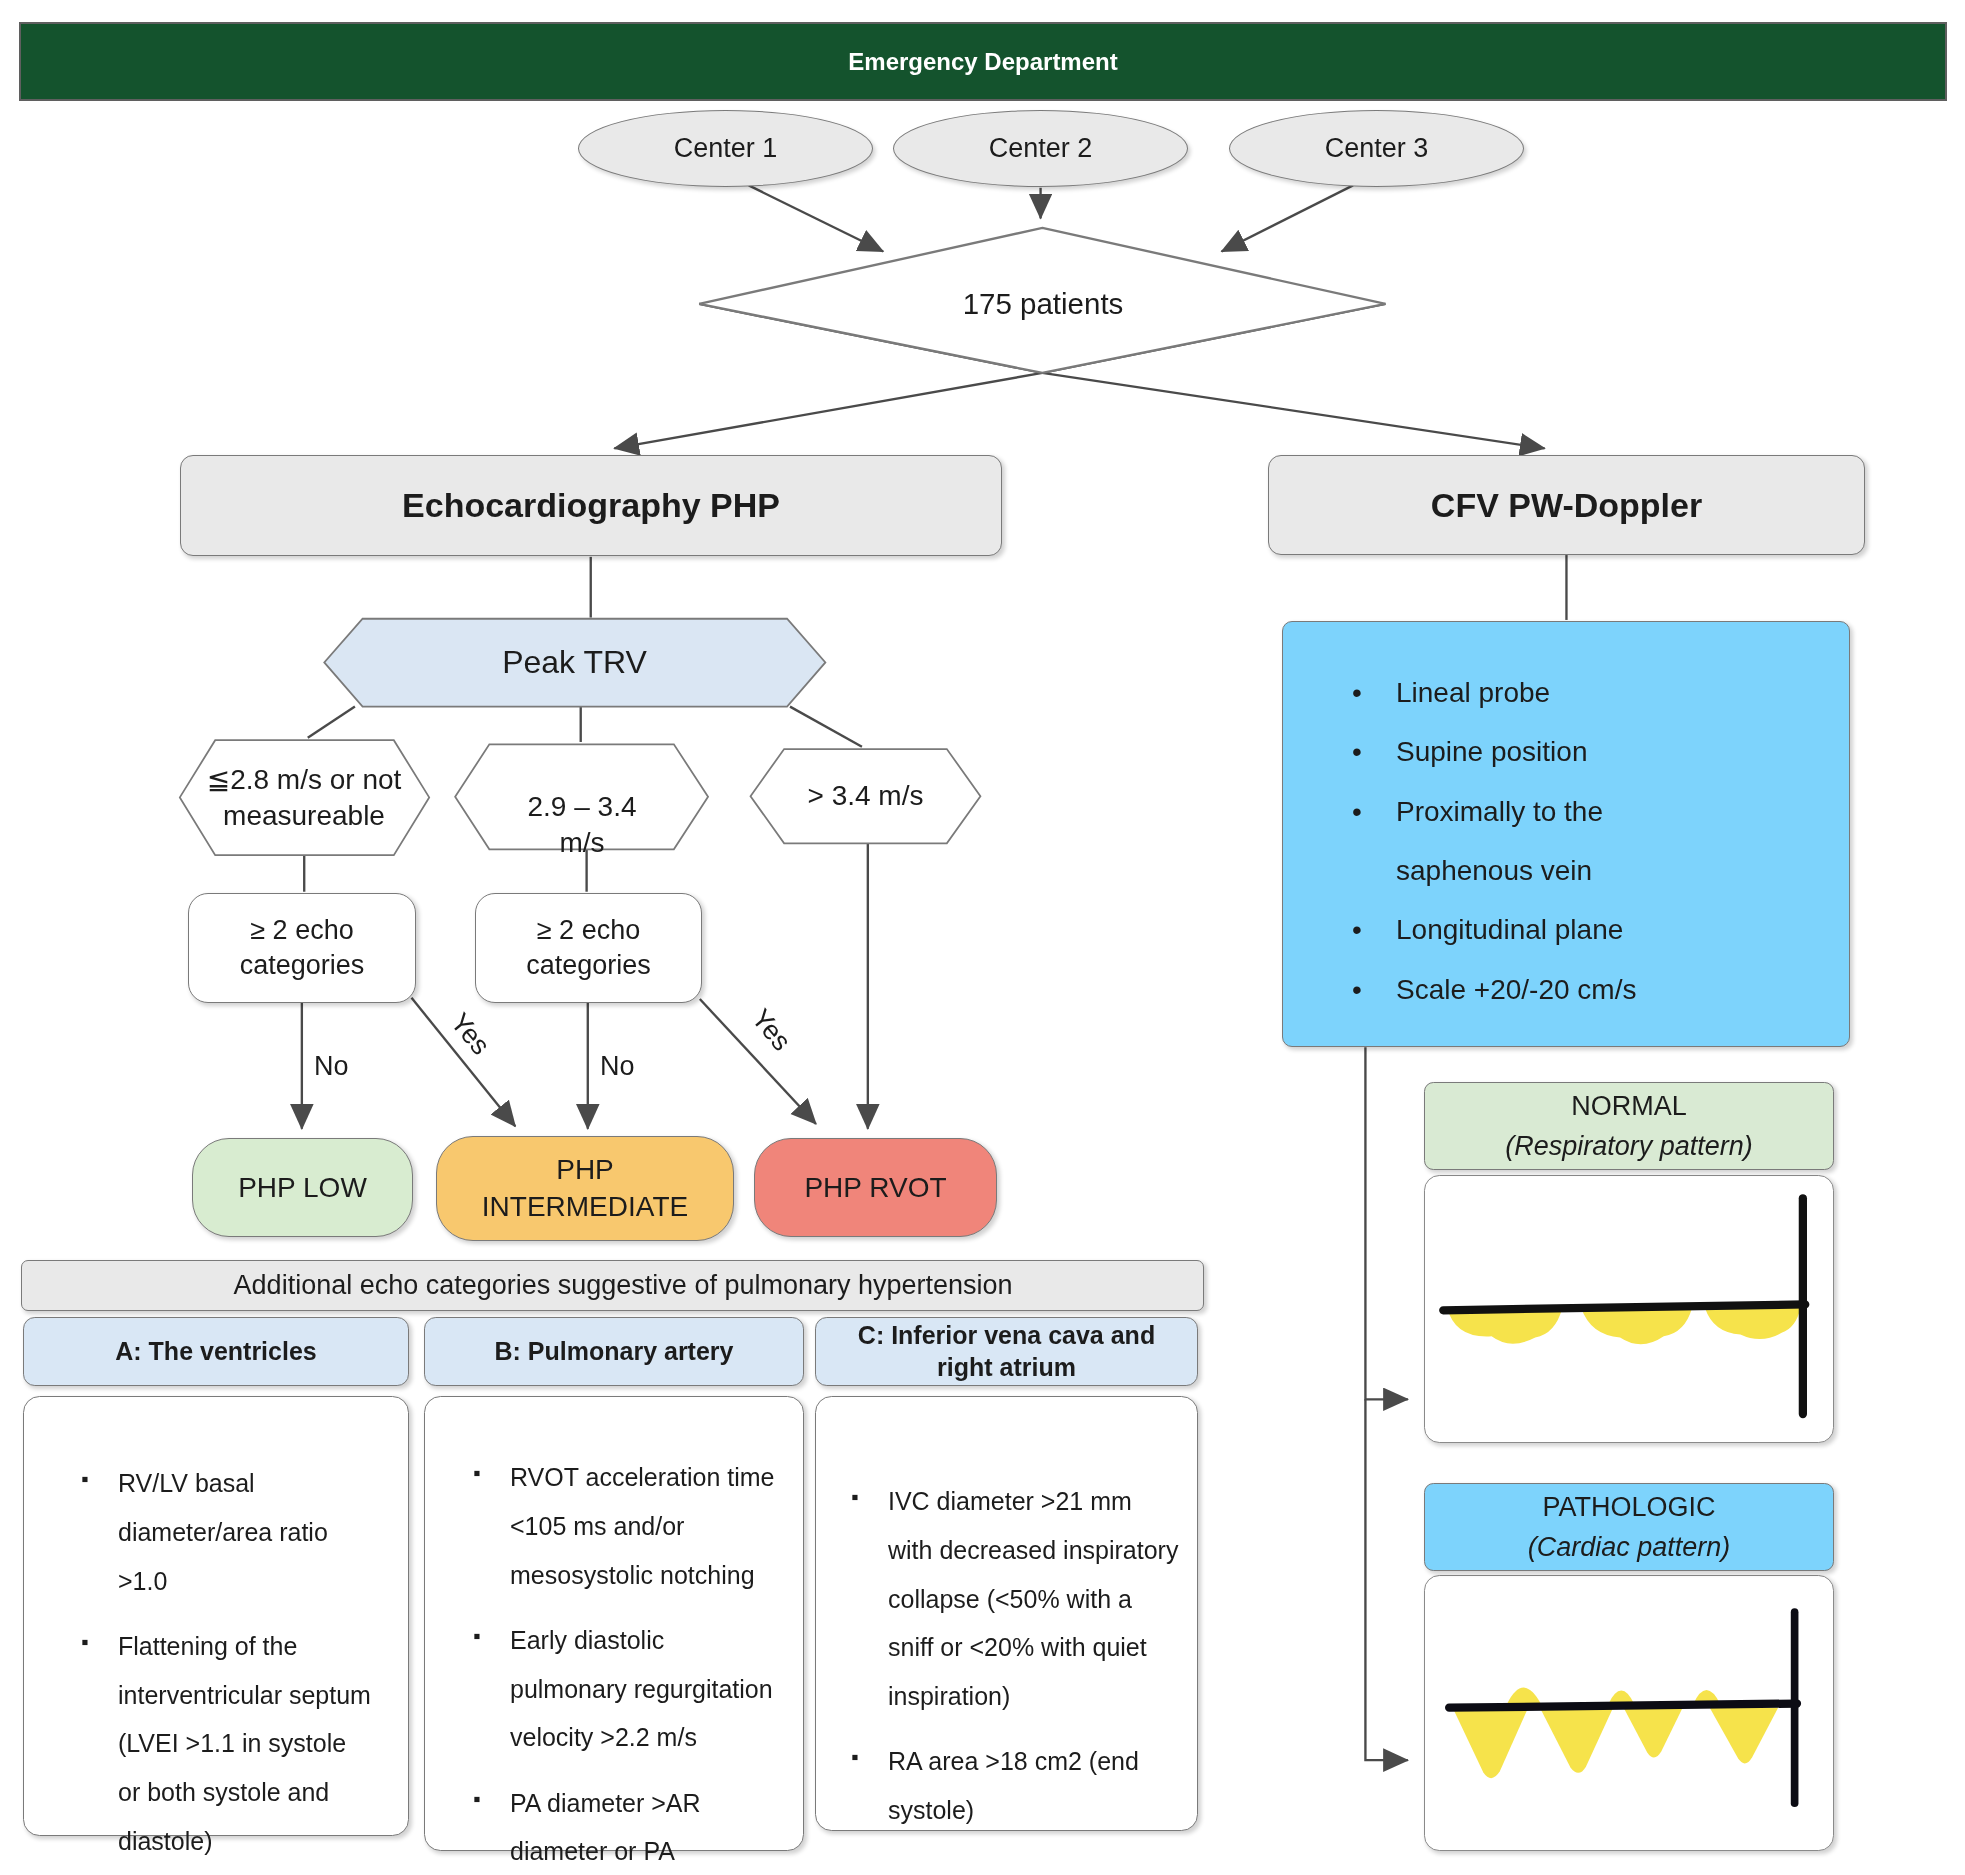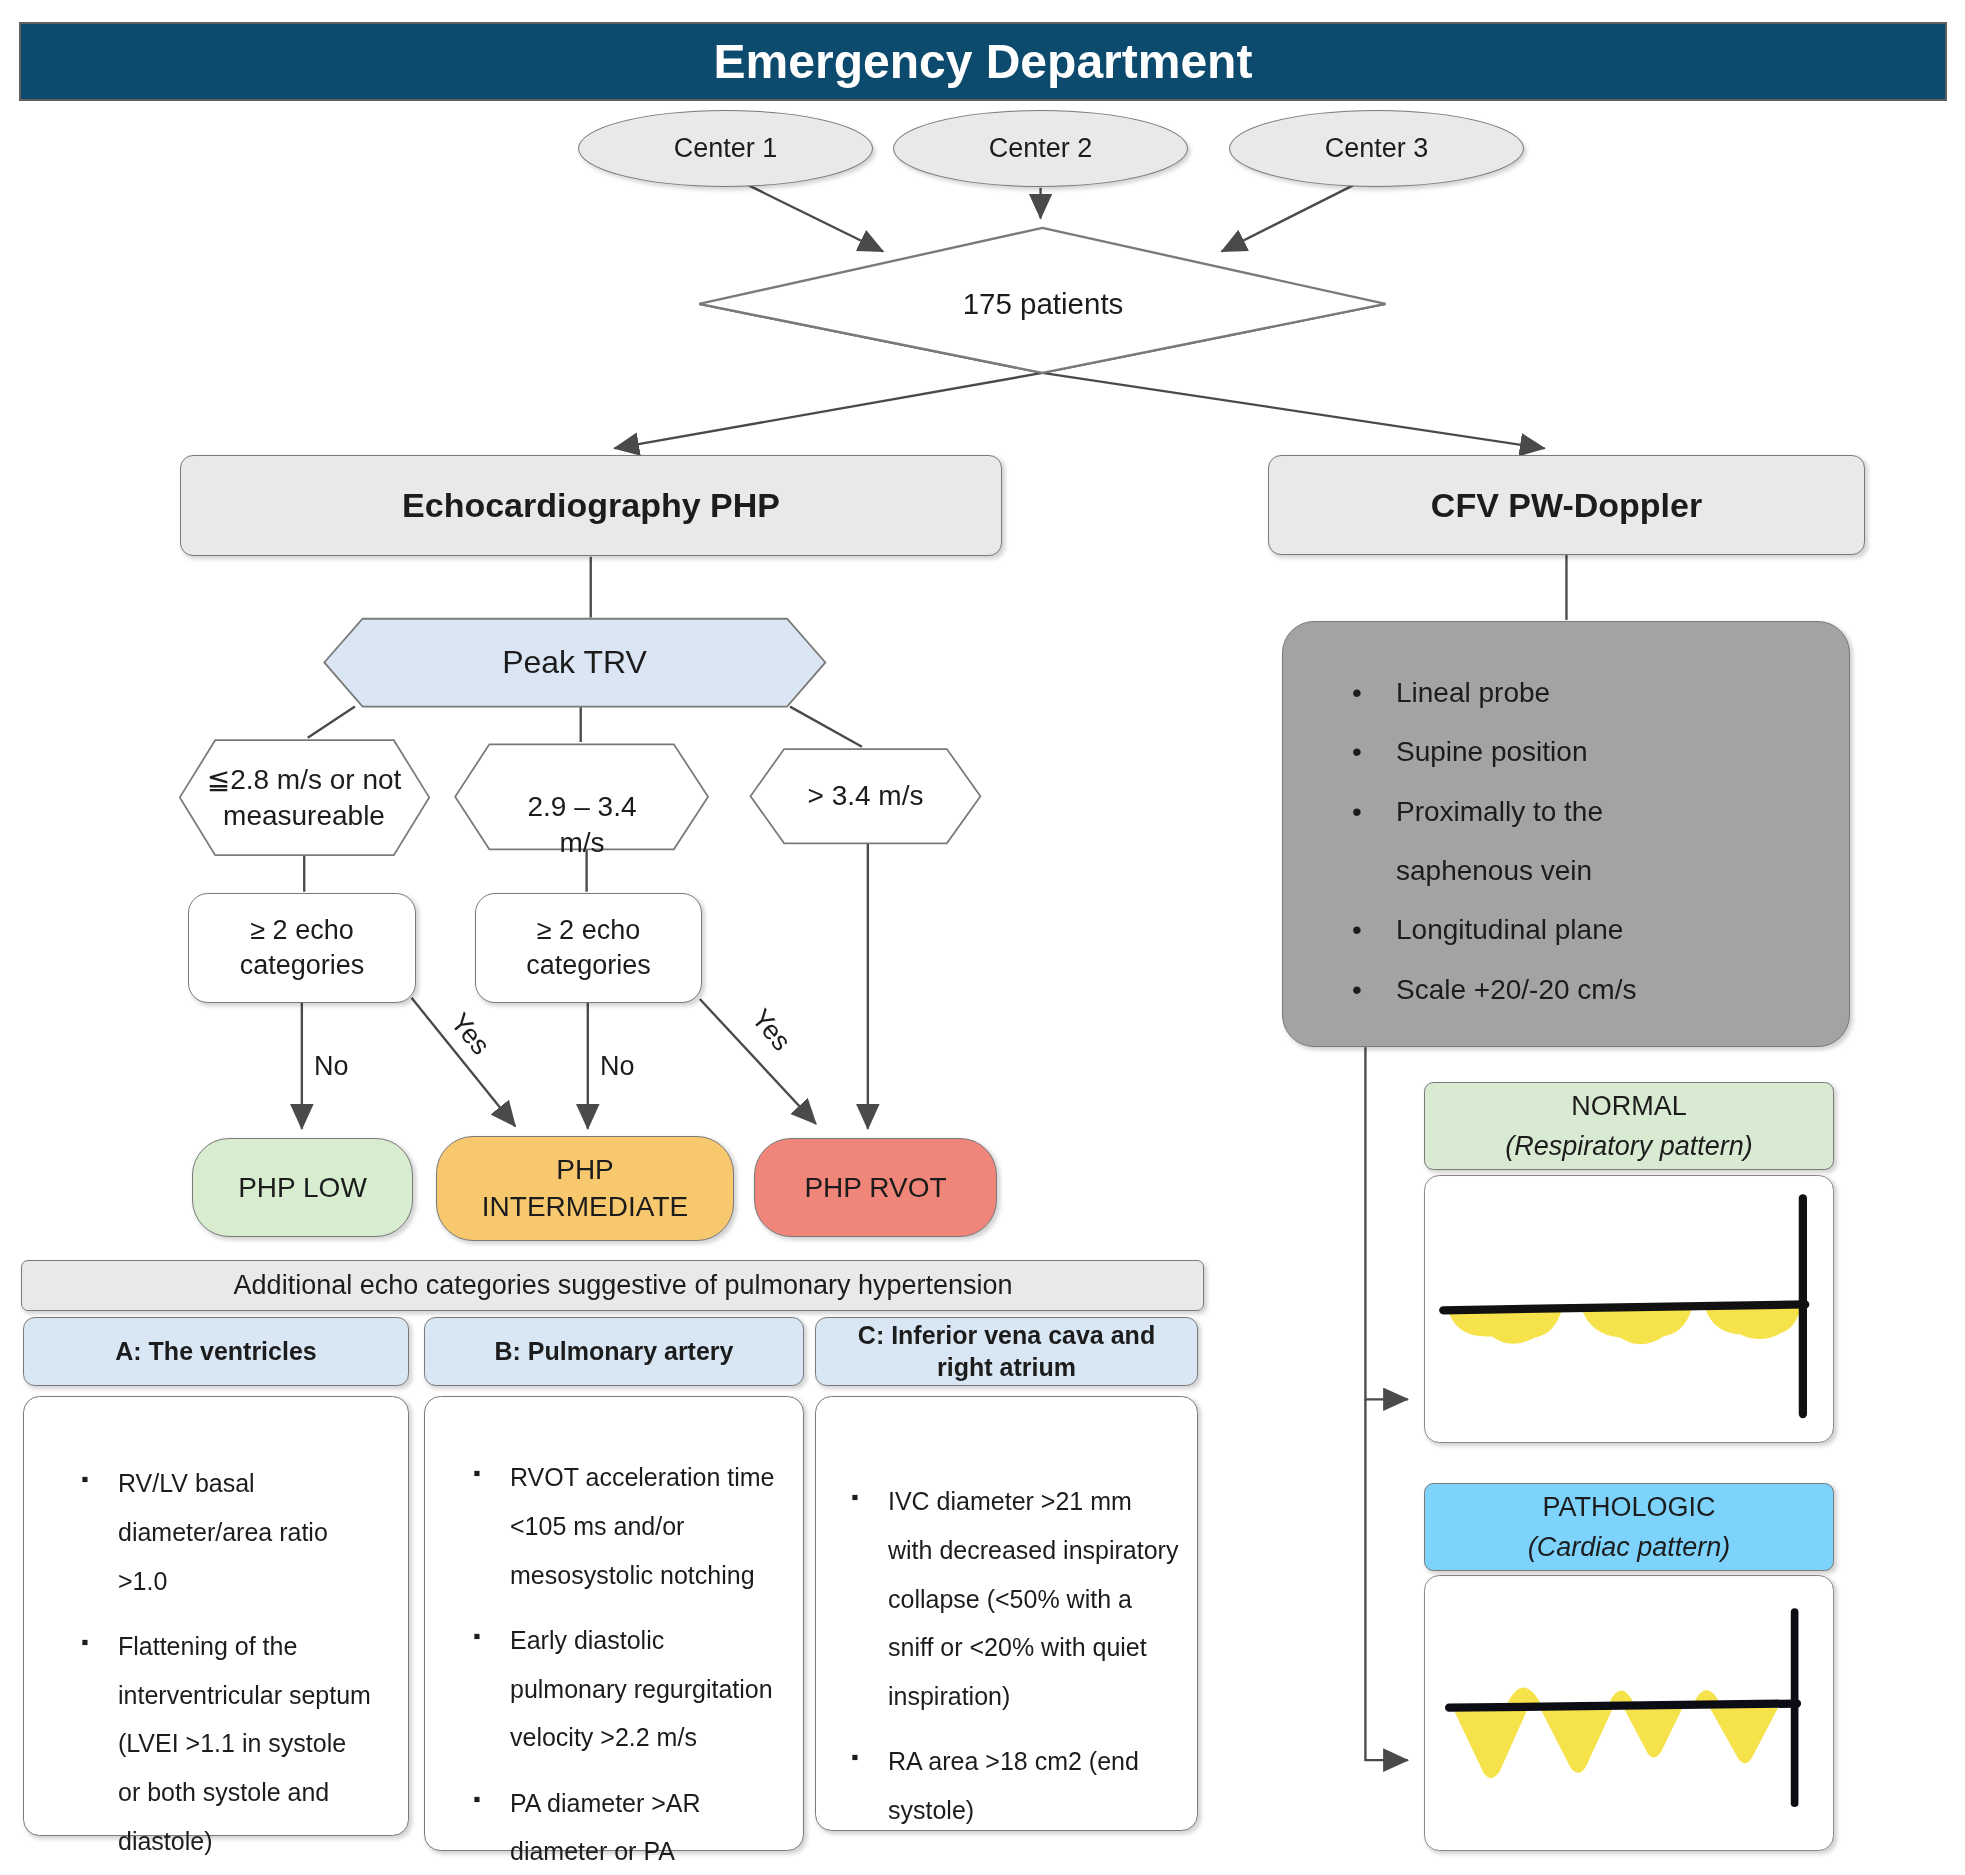--- a/index.html
+++ b/index.html
@@ -3,37 +3,37 @@
 <meta charset="utf-8">
 <style>
   html,body{margin:0;padding:0;background:#ffffff;}
   body{width:1965px;height:1876px;position:relative;overflow:hidden;
        font-family:"Liberation Sans", sans-serif;color:#1c1c1c;}
   .abs{position:absolute;box-sizing:border-box;}
   .ctr{display:flex;align-items:center;justify-content:center;text-align:center;}
   .z0{z-index:0}.z2{z-index:2}
   svg.layer{position:absolute;left:0;top:0;z-index:1;pointer-events:none;}
   .shadow{box-shadow:2.4px 2.9px 4.7px rgba(0,0,0,0.18);}
-  .headerbar{background:#0c4a6e;border:2.9px solid #5f5f5f;color:#ffffff;
-             font-size:48px;font-weight:bold;}
+  .headerbar{background:#14532d;border:2.9px solid #5f5f5f;color:#ffffff;
+             font-size:24px;font-weight:bold;}
   .ellipse{background:#e9e9e9;border:1.8px solid #7a7a7a;border-radius:50%;font-size:27px;}
   .titlebox{background:#e9e9e9;border:1.8px solid #7a7a7a;border-radius:13px;
             font-size:34px;font-weight:bold;}
   .whitebox{background:#ffffff;border:1.8px solid #7a7a7a;border-radius:20px;}
   .pill{border:1.8px solid #7a7a7a;border-radius:37px;font-size:28px;}
   .hextext{font-size:28px;line-height:1.28;}
   .smalllabel{font-size:27px;}
   .graybar{background:#e9e9e9;border:1.8px solid #7a7a7a;border-radius:7px;font-size:27px;padding-left:22px;}
   .colhead{background:#d9e7f5;border:1.8px solid #7a7a7a;border-radius:11.8px;
            font-size:25px;font-weight:bold;line-height:1.25;}
   .colbody{background:#ffffff;border:1.8px solid #7a7a7a;border-radius:16.5px;}
   .sq-list{list-style:none;margin:0;padding:0;font-size:25px;line-height:1.95;}
   .sq-list li{position:relative;padding-left:38px;margin-bottom:16.5px;}
   .sq-list li::before{content:"▪";position:absolute;left:1.2px;top:0px;font-size:21px;}
-  .bluebox{background:#a3a3a3;border:1.8px solid #7a7a7a;border-radius:32px;}
+  .bluebox{background:#7dd3fc;border:1.8px solid #7a7a7a;border-radius:10px;}
   .dot-list{list-style:none;margin:0;padding:0;font-size:28px;line-height:2.12;}
   .dot-list li{position:relative;padding-left:72px;}
   .dot-list li::before{content:"•";position:absolute;left:28px;top:0px;}
   .reslabel{border:1.8px solid #7a7a7a;border-radius:9.4px;font-size:27px;line-height:1.5;
             flex-direction:column;}
   .reslabel .it{font-style:italic;}
   .imgbox{background:#ffffff;border:1.8px solid #8a8a8a;border-radius:15.3px;}
   .rot{transform:rotate(50deg);transform-origin:center center;}
 </style>
 </head>

